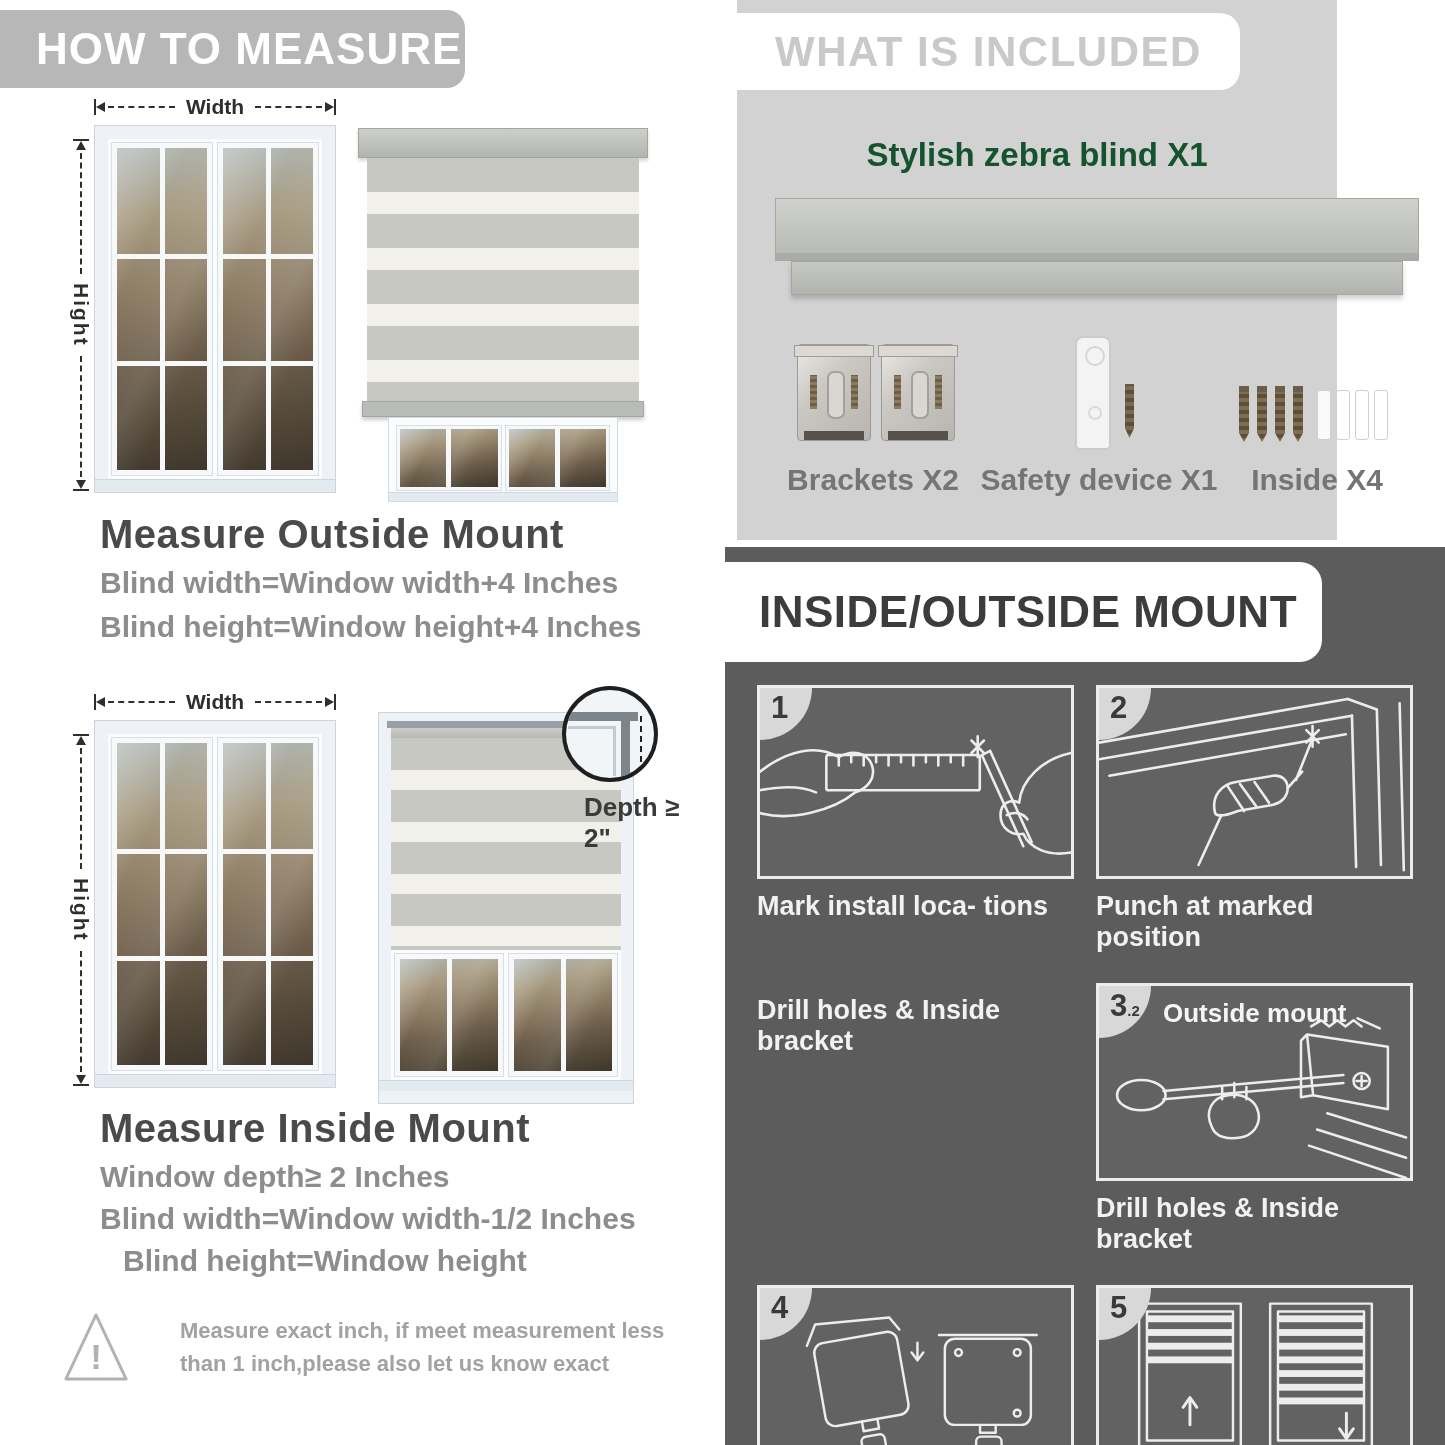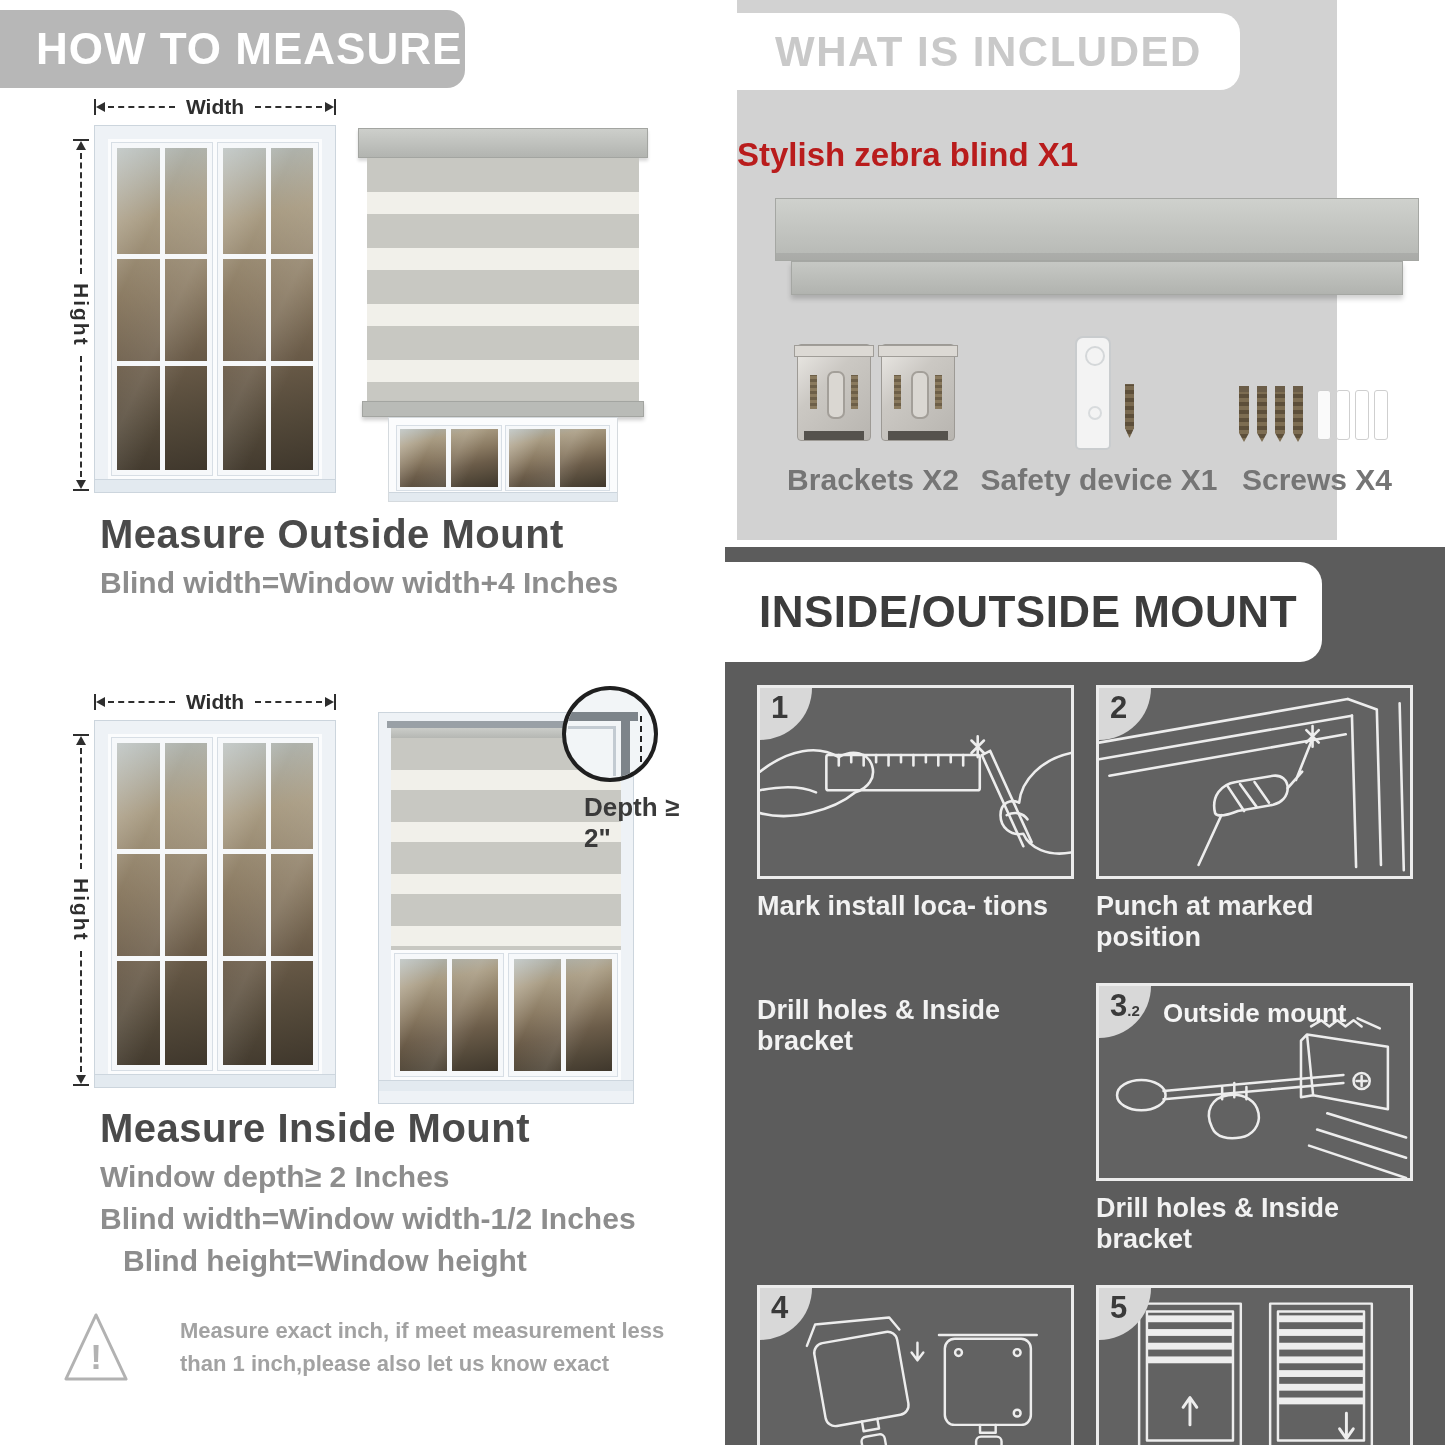--- a/index.html
+++ b/index.html
@@ -85,22 +85,22 @@
 
   
   .right-col{position:absolute;left:725px;top:0;width:720px;height:1445px;}
   .light{position:absolute;left:12px;top:0;width:600px;height:540px;background:#d2d2d2;}
   .white-gap{position:absolute;left:0;top:540px;width:720px;height:7px;background:#fff;}
   .dark{position:absolute;left:0;top:547px;width:720px;height:898px;background:#5c5c5c;}
 
   .banner-white{position:absolute;left:0;top:13px;width:503px;height:77px;background:#fff;
                 border-radius:0 20px 20px 0;color:#c9c9c9;font-weight:bold;font-size:42px;
                 line-height:77px;padding-left:38px;letter-spacing:1.5px;box-sizing:border-box;}
-  .product-label{position:absolute;left:0;top:136px;width:100%;text-align:left;
-                 font-size:33px;font-weight:bold;color:#b91c1c;}
+  .product-label{position:absolute;left:0;top:136px;width:100%;text-align:center;
+                 font-size:33px;font-weight:bold;color:#14532d;}
   .rail-big{position:absolute;left:38px;top:198px;width:644px;height:63px;
             background:linear-gradient(#cfd1cd,#b6b8b4);border:1px solid #a5a7a3;box-sizing:border-box;
             box-shadow:inset 0 -7px 0 rgba(0,0,0,.07);}
   .rail-small{position:absolute;left:54px;top:261px;width:612px;height:34px;
             background:linear-gradient(#c6c8c4,#b1b3af);border:1px solid #a5a7a3;box-sizing:border-box;
             box-shadow:0 4px 5px rgba(0,0,0,.18);}
 
   .bracket{position:absolute;top:344px;width:74px;height:97px;border:1px solid #9d9a95;border-radius:4px;
            background:linear-gradient(135deg,#eceae6,#cbc8c3 40%,#b8b5b0);box-sizing:border-box;}
   .bracket .flange{position:absolute;left:-4px;right:-4px;top:0;height:10px;background:#dcd9d4;border:1px solid #a09d98;}
@@ -202,20 +202,21 @@
           <div class="sash">
               <div class="mull-v"></div>
             </div>
         </div>
         <div class="sill"></div>
       </div>
     </div>
 
     <div class="heading" style="top:512px;">Measure Outside Mount</div>
     <div class="formula" style="top:566px;">Blind width=Window width+4 Inches</div>
+    <div class="formula" style="top:610px;">Blind height=Window height+4 Inches</div>
 
     <div class="winfig" style="left:70px;top:690px;">
       <div class="dim-h">
         <span class="endcap"></span>
           <span class="tri-l"></span>
         <span class="dashes"></span>
         <span class="dlabel">Width</span>
         <span class="dashes"></span>
         <span class="tri-r"></span>
           <span class="endcap"></span>
@@ -326,21 +327,21 @@
       </div>
       <div class="anchorset">
         <div class="an"></div>
           <div class="an"></div>
           <div class="an"></div>
           <div class="an"></div>
       </div>
 
       <div class="part-label" style="left:136px;">Brackets X2</div>
       <div class="part-label" style="left:362px;">Safety device X1</div>
-      <div class="part-label" style="left:580px;">Screws X4</div>
+      <div class="part-label" style="left:580px;">Inside X4</div>
     </div>
 
     <div class="white-gap"></div>
 
     <div class="dark">
       <div class="mount-banner">
         <span>INSIDE/OUTSIDE MOUNT</span>
       </div>
 
       <div class="steps">

